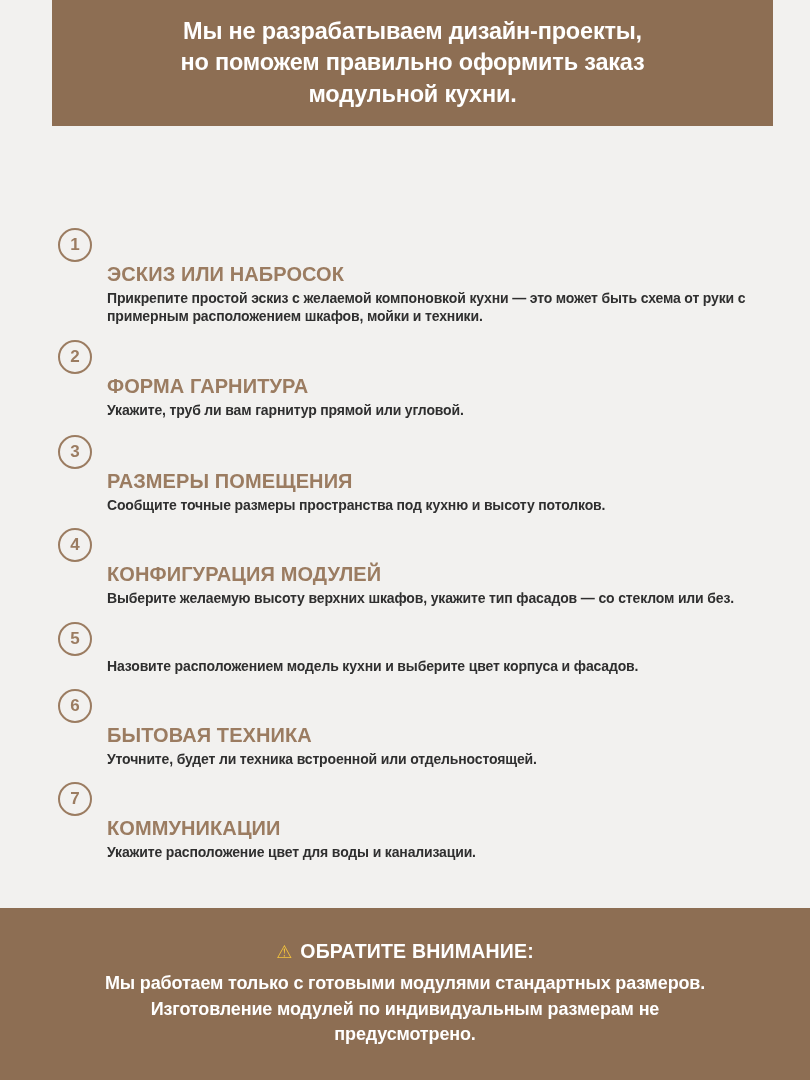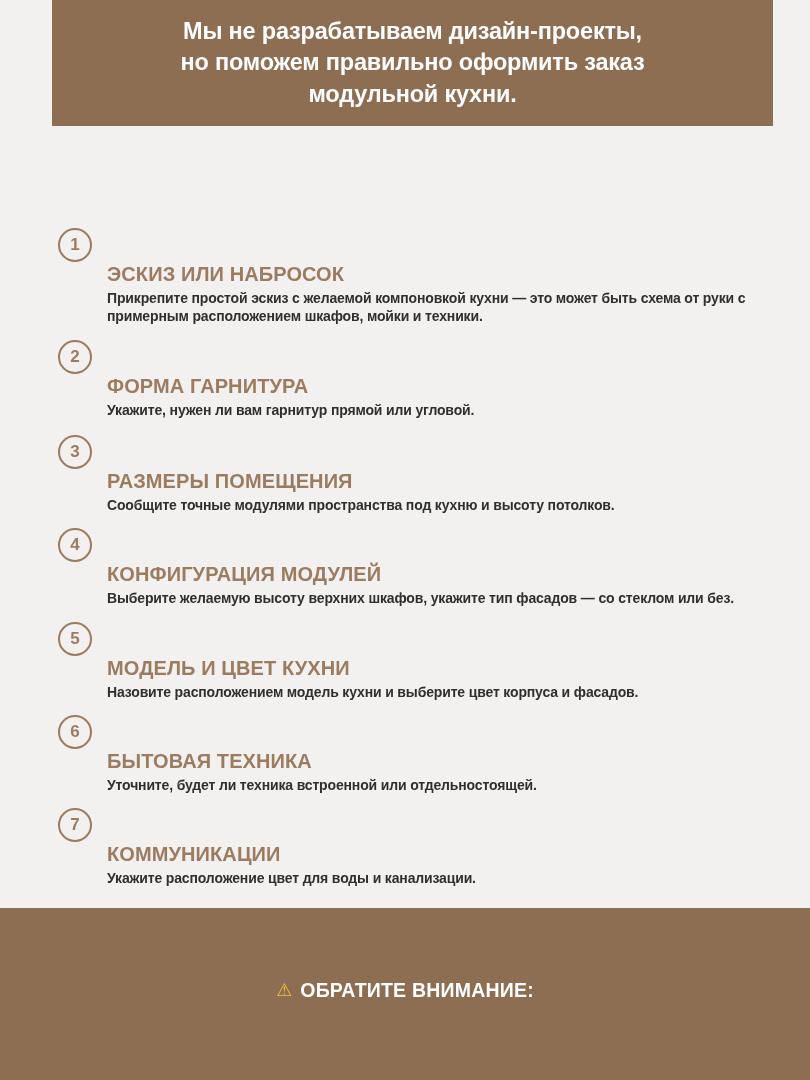--- a/index.html
+++ b/index.html
@@ -179,44 +179,43 @@
       <div class="step-body">
         <div class="step-title">ЭСКИЗ ИЛИ НАБРОСОК</div>
         <div class="step-desc">Прикрепите простой эскиз с желаемой компоновкой кухни — это может быть схема от руки с примерным расположением шкафов, мойки и техники.</div>
       </div>
     </div>
 
     <div class="step s2">
       <div class="badge">2</div>
       <div class="step-body">
         <div class="step-title">ФОРМА ГАРНИТУРА</div>
-        <div class="step-desc">Укажите, нужен ли вам гарнитур прямой или угловой.</div>
+        <div class="step-desc">Укажите, труб ли вам гарнитур прямой или угловой.</div>
       </div>
     </div>
 
     <div class="step s3">
       <div class="badge">3</div>
       <div class="step-body">
         <div class="step-title">РАЗМЕРЫ ПОМЕЩЕНИЯ</div>
-        <div class="step-desc">Сообщите точные модулями пространства под кухню и высоту потолков.</div>
+        <div class="step-desc">Сообщите точные размеры пространства под кухню и высоту потолков.</div>
       </div>
     </div>
 
     <div class="step s4">
       <div class="badge">4</div>
       <div class="step-body">
         <div class="step-title">КОНФИГУРАЦИЯ МОДУЛЕЙ</div>
         <div class="step-desc">Выберите желаемую высоту верхних шкафов, укажите тип фасадов — со стеклом или без.</div>
       </div>
     </div>
 
     <div class="step s5">
       <div class="badge">5</div>
       <div class="step-body">
-        <div class="step-title">МОДЕЛЬ И ЦВЕТ КУХНИ</div>
         <div class="step-desc">Назовите расположением модель кухни и выберите цвет корпуса и фасадов.</div>
       </div>
     </div>
 
     <div class="step s6">
       <div class="badge">6</div>
       <div class="step-body">
         <div class="step-title">БЫТОВАЯ ТЕХНИКА</div>
         <div class="step-desc">Уточните, будет ли техника встроенной или отдельностоящей.</div>
       </div>
@@ -230,15 +229,18 @@
       </div>
     </div>
 
   </div>
 
   <div class="footer-banner">
     <div class="footer-title-row">
       <span class="warn-icon">⚠</span>
       <span class="footer-title">ОБРАТИТЕ ВНИМАНИЕ:</span>
     </div>
+    <div class="footer-text">Мы работаем только с готовыми модулями стандартных размеров.
+Изготовление модулей по индивидуальным размерам не
+предусмотрено.</div>
   </div>
 
 </div>
 
 </body></html>

